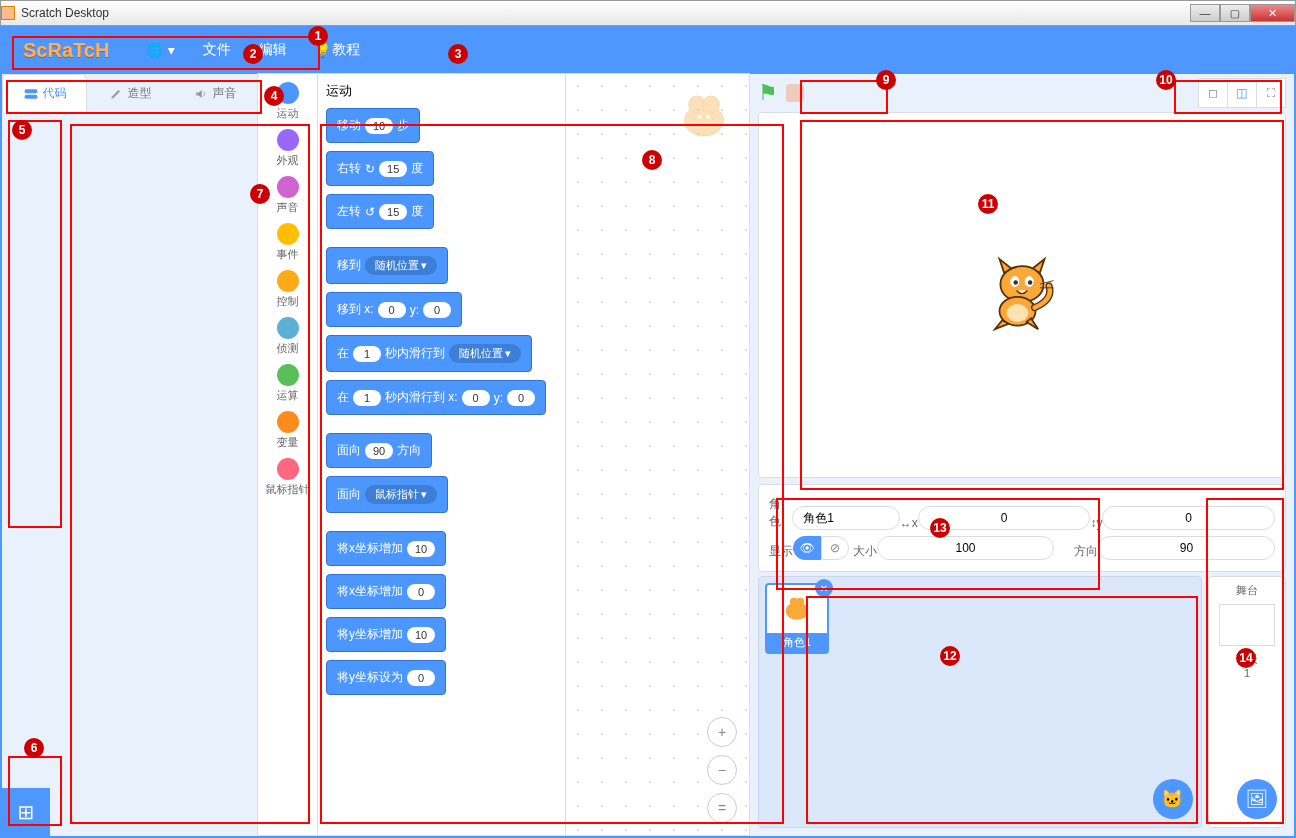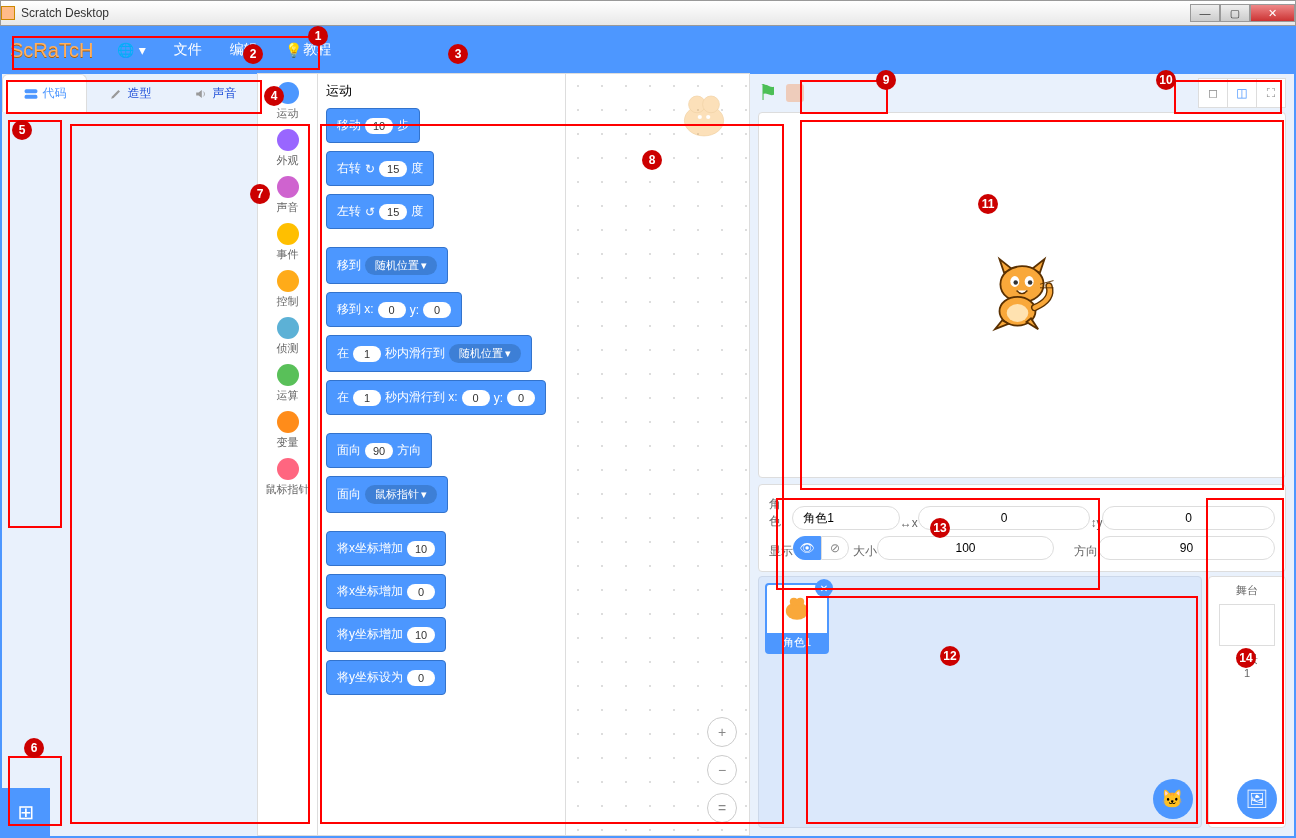--- a/index.html
+++ b/index.html
@@ -5,30 +5,30 @@
 *{margin:0;padding:0;box-sizing:border-box;font-family:Arial,"Microsoft YaHei",sans-serif}
 body{width:1296px;height:838px;overflow:hidden;background:#4d97ff;position:relative}
 .titlebar{height:26px;background:linear-gradient(#fff,#e8e8e8);border:1px solid #999;display:flex;align-items:center;padding:0 0;font-size:12px;color:#333}
 .titlebar .ico{width:14px;height:14px;background:#fb8;margin-right:6px;border:1px solid #c80}
 .titlebar .spacer{flex:1}
 .winbtns{display:flex;gap:-1px}
 .winbtn{width:30px;height:18px;border:1px solid #999;background:linear-gradient(#eee,#ccc);font-size:11px;text-align:center;line-height:16px}
 .winbtn.close{background:linear-gradient(#e88,#c33);color:#fff;width:45px}
 
 .menubar{height:48px;background:#4d97ff;display:flex;align-items:center;color:#fff;font-size:14px;position:relative}
-.menubar .logo{margin:0 10px;font-weight:normal;font-size:20px;color:#ffb060;text-shadow:0 1px #b06000}
+.menubar .logo{margin:0 23px;font-weight:bold;font-size:20px;color:#ffb060;text-shadow:0 1px #b06000}
 .menubar .mitem{padding:0 14px;height:48px;display:flex;align-items:center;cursor:pointer}
 .projtitle{background:rgba(255,255,255,.2);padding:6px 12px;border:1px solid rgba(255,255,255,.3);border-radius:4px;color:#fff;margin-left:20px;width:170px}
 
 .annot{position:absolute;border:2px solid red;pointer-events:none;z-index:100}
 .annot .num{position:absolute;width:20px;height:20px;background:#c00;border-radius:50%;color:#fff;font-size:12px;font-weight:bold;display:flex;align-items:center;justify-content:center}
 
 .workarea{position:absolute;top:74px;left:2px;right:2px;bottom:2px;background:#e9f1fc;display:flex}
 .tabs{height:38px;display:flex;background:#e9f1fc}
-.tab{width:85px;display:flex;align-items:center;justify-content:center;gap:4px;font-size:12px;color:#1d4ed8;border:1px solid transparent;border-bottom:none}
+.tab{width:85px;display:flex;align-items:center;justify-content:center;gap:4px;font-size:12px;color:#737373;border:1px solid transparent;border-bottom:none}
 .tab.active{background:#fff;border-color:#ddd;color:#4d97ff;border-radius:6px 6px 0 0}
 .tab .ticon{width:16px;height:16px}
 
 .leftcol{display:flex;flex-direction:row;width:785px}
 .editor{flex:1;display:flex;background:#fff;border:1px solid #ddd;margin-top:-1px}
 
 .catcol{width:60px;border-right:1px solid #ddd;display:flex;flex-direction:column;align-items:center;padding-top:4px}
 .cat{display:flex;flex-direction:column;align-items:center;font-size:11px;color:#666;padding:4px 0;width:100%;cursor:pointer}
 .cat .dot{width:22px;height:22px;border-radius:50%;margin-bottom:2px}
 

